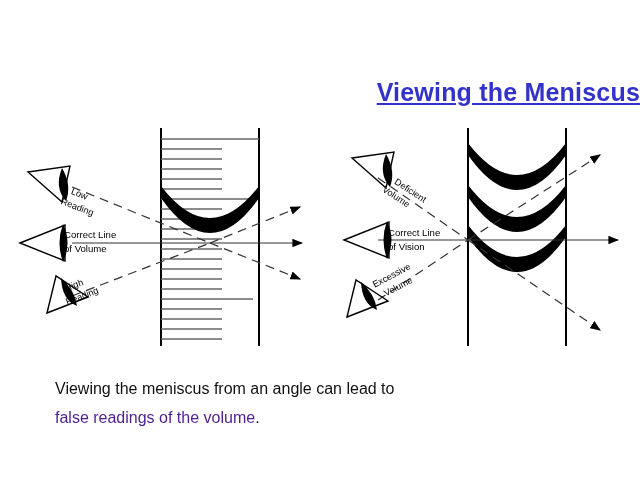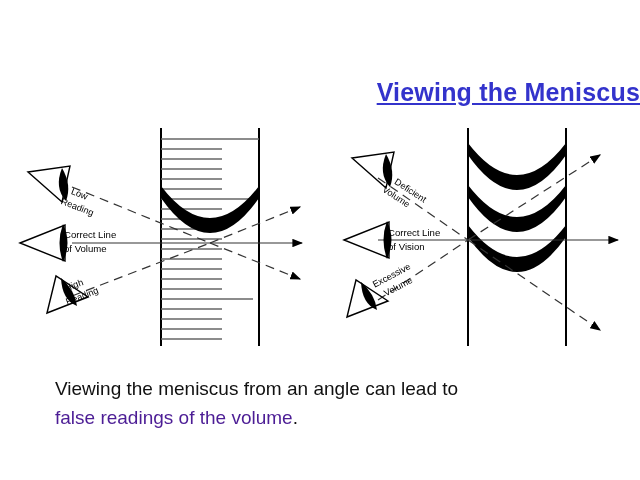--- a/index.html
+++ b/index.html
@@ -40,21 +40,21 @@
     left: 0;
     top: 0;
     width: 640px;
     height: 480px;
   }
   #caption {
     position: absolute;
     left: 55px;
     top: 374px;
     width: 540px;
-    font-size: 19px;
+    font-size: 16px;
     line-height: 29px;
     color: #111111;
     text-align: left;
   }
   #caption .red {
     color: #4c1d95;
   }
   .svg-text {
     font-family: "Liberation Sans", sans-serif;
     font-size: 9.2px;

